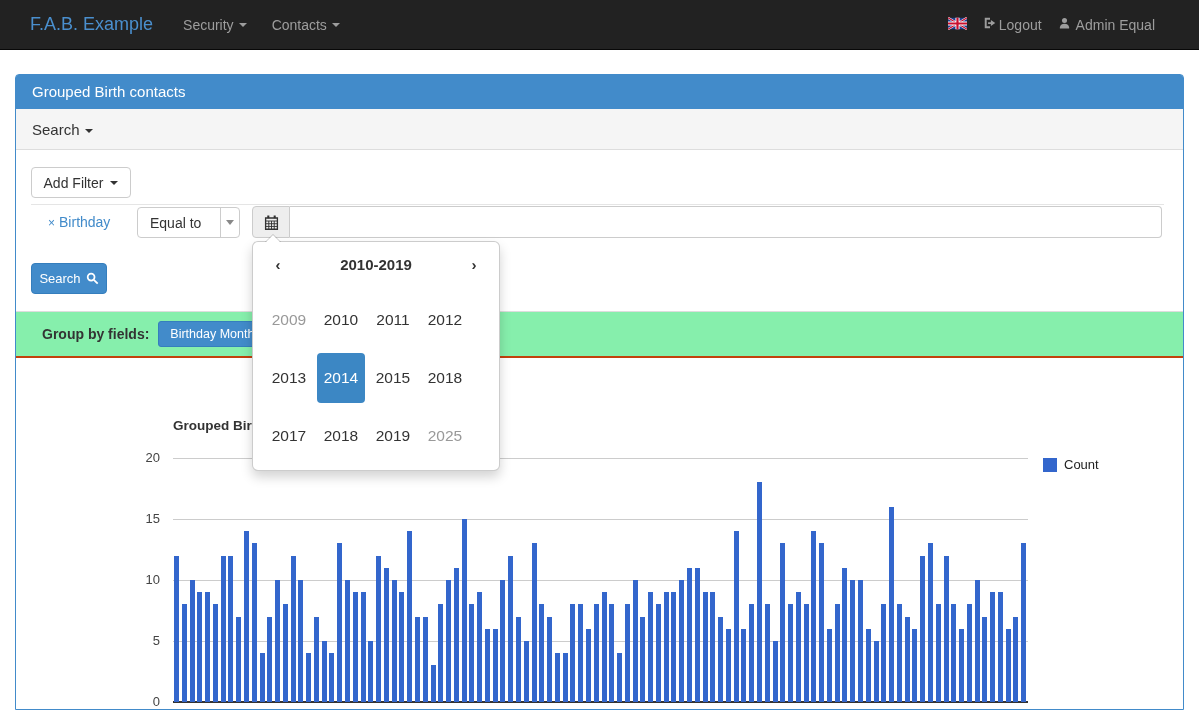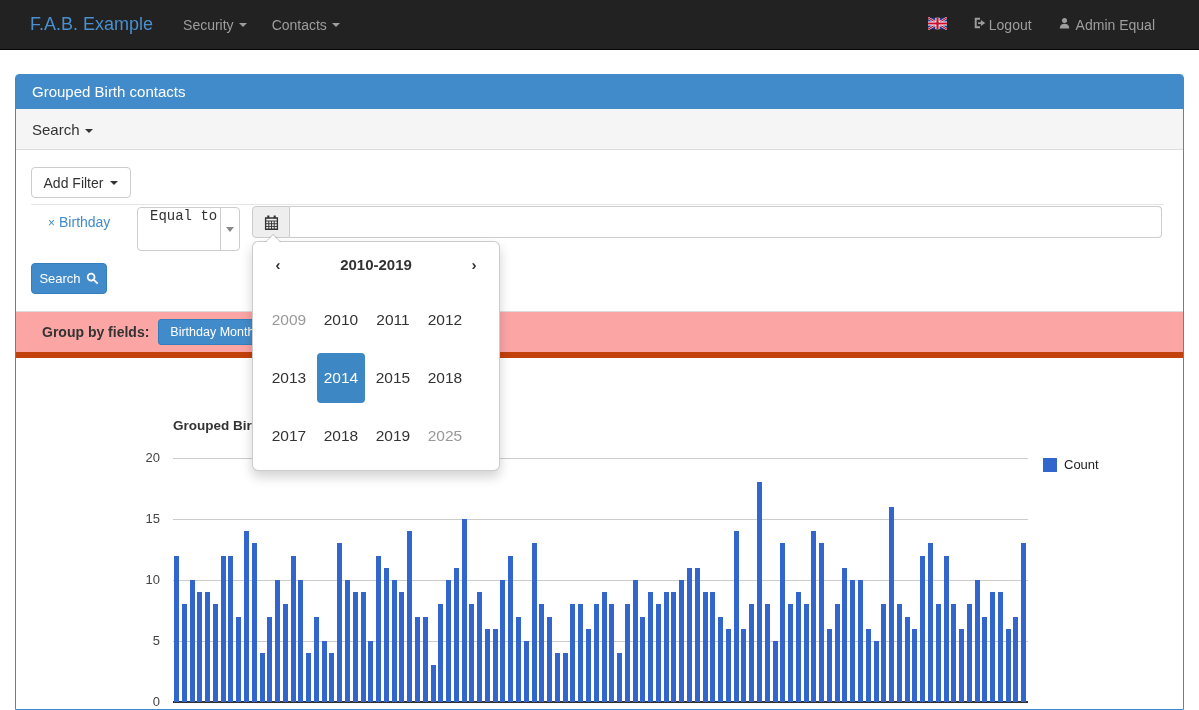--- a/index.html
+++ b/index.html
@@ -8,56 +8,56 @@
   .page { position:relative; width:1199px; height:710px;padding-left:48px; }
 
   
   .navbar { position:absolute; left:0; top:0; width:1199px; height:50px;
     background:#222; border-bottom:1px solid #080808; display:flex; align-items:center; }
   .brand { margin-left:30px; font-size:18px; color:#4a8fce; cursor:pointer; }
   .nav-item { margin-left:30px; font-size:14px; color:#9d9d9d; cursor:pointer; display:flex; align-items:center; }
   .nav-item + .nav-item { margin-left:10px; padding:0 15px; }
   .caret { display:inline-block; width:0; height:0; margin-left:5px;
     border-top:4px solid currentColor; border-left:4px solid transparent; border-right:4px solid transparent; vertical-align:middle; }
-  .nav-right { margin-left:auto; display:flex; align-items:center; gap:26px; padding-right:44px; }
+  .nav-right { margin-left:auto; display:flex; align-items:center; gap:16px; padding-right:44px; }
   .nav-right .nav-item { margin-left:0; padding:0; }
   .icon { display:inline-block; vertical-align:middle; }
 
   
   .panel { position:absolute; left:15px; top:74px; width:1169px; height:636px;
     border:1px solid #428bca; border-radius:4px 4px 0 0; background:#fff; }
   .panel-heading { height:34px; background:#428bca; color:#fff; font-size:15px;
     line-height:34px; padding-left:16px; border-radius:2px 2px 0 0; }
   .search-strip { height:41px; background:#f5f5f5; border-bottom:1px solid #ddd;
     font-size:15px; color:#333; line-height:41px; padding-left:16px; cursor:pointer; }
 
   
   .btn { display:inline-flex; align-items:center; justify-content:center; border-radius:4px;
     font-size:14px; cursor:pointer; border:1px solid #ccc; background:#fff; color:#333; }
   .btn-add-filter { position:absolute; left:31px; top:167px; width:100px; height:31px; gap:2px; }
   .hr { position:absolute; left:31px; top:204px; width:1133px; border-top:1px solid #e5e5e5; }
   .filter-link { position:absolute; left:48px; top:207px; height:31px; line-height:31px;
     font-size:14px; color:#428bca; cursor:pointer; }
   .filter-link .x { font-size:12px; margin-right:4px; }
-  .select { position:absolute; left:137px; top:207px; width:103px; height:44px;
-    border:1px solid #ccc; border-radius:4px; background:#fff; display:flex; align-items:flex-start; cursor:pointer;font-family:Liberation Mono, monospace; }
+  .select { position:absolute; left:137px; top:207px; width:103px; height:31px;
+    border:1px solid #ccc; border-radius:4px; background:#fff; display:flex; align-items:center; cursor:pointer; }
   .select .sel-text { flex:1; padding-left:12px; font-size:14px; color:#333; }
   .select .sel-arrow { width:19px; height:100%; border-left:1px solid #ccc; display:flex; align-items:center; justify-content:center; }
   .select .sel-arrow .tri { width:0; height:0; border-top:5px solid #888; border-left:4px solid transparent; border-right:4px solid transparent; }
   .input-group { position:absolute; left:252px; top:206px; width:910px; height:32px; display:flex; }
   .addon { width:38px; height:32px; background:#eee; border:1px solid #ccc; border-radius:4px 0 0 4px;
     display:flex; align-items:center; justify-content:center; cursor:pointer; }
   .date-input { flex:1; height:32px; border:1px solid #ccc; border-left:none; border-radius:0 4px 4px 0;
     padding:0 10px; font-size:14px; color:#333; outline:none; }
   .btn-primary { background:#428bca; border:1px solid #357ebd; color:#fff; }
   .btn-search { position:absolute; left:31px; top:263px; width:76px; height:31px; font-size:13px; gap:5px; }
 
   
   .group-strip { position:absolute; left:16px; top:311px; width:1167px; height:47px;
-    background:#fca5a5; border-top:1px solid #ddd; border-bottom:6px solid #c2410c;
+    background:#86efac; border-top:1px solid #ddd; border-bottom:2px solid #c2410c;
     display:flex; align-items:center; padding-left:26px; }
   .group-label { font-size:14px; font-weight:bold; color:#333; }
   .btn-group-by { height:26px; font-size:12.5px; padding:0 11px; margin-left:9px; border-radius:3px; }
   .btn-group-by.stub { width:46px; margin-left:4px; }
 
   
   .chart-title { position:absolute; left:173px; top:418px; font-size:13.5px; font-weight:bold; color:#333; white-space:nowrap; }
   .gridline { position:absolute; left:173px; width:855px; height:1px; background:#ccc; }
   .zeroline { position:absolute; left:173px; width:855px; height:2px; background:#333; }
   .ytick { position:absolute; width:60px; left:100px; text-align:right; font-size:13px; color:#444; }

